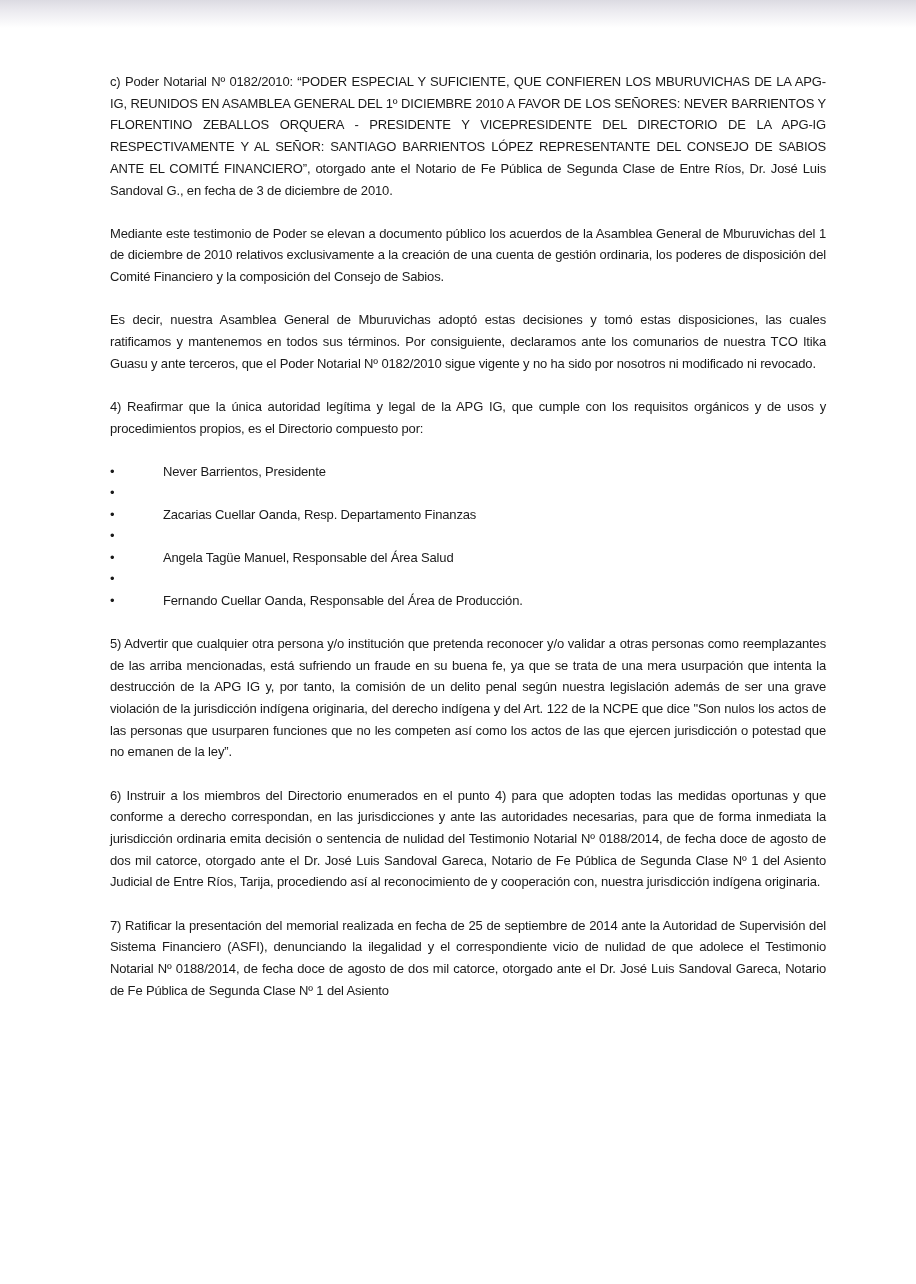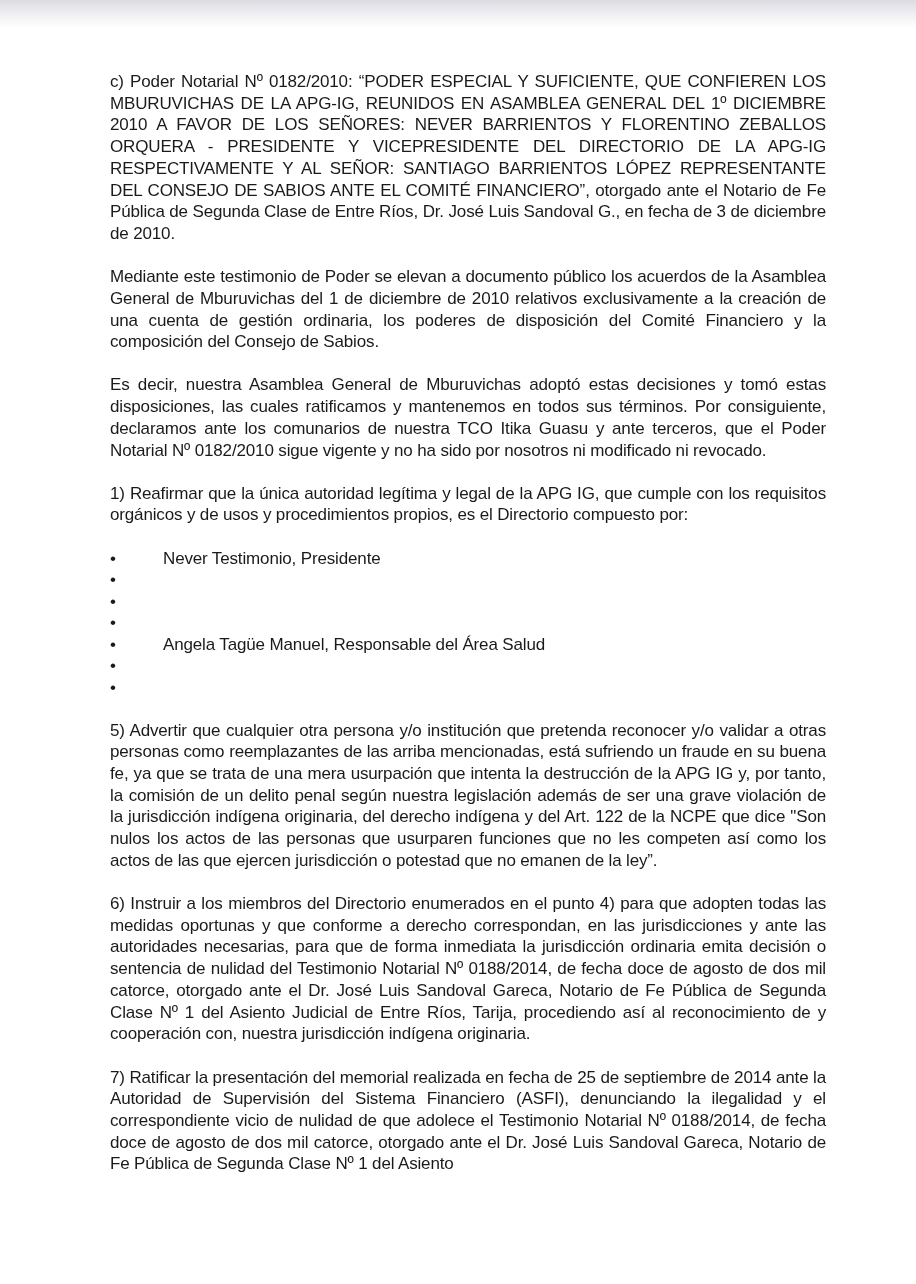--- a/index.html
+++ b/index.html
@@ -19,21 +19,21 @@
       position: absolute;
       left: 0; top: 0; right: 0;
       height: 28px;
       background: linear-gradient(to bottom, #dcdbe2 0%, #ecebf0 40%, rgba(255,255,255,0) 100%);
     }
     .page {
       position: absolute;
       left: 110px;
       top: 71px;
       width: 716px;
-      font-size: 17px;
+      font-size: 13px;
       line-height: 21.7px;
       letter-spacing: -0.15px;
     }
     .para {
       text-align: justify;
       margin: 0 0 21.5px 0;
     }
     .bullets {
       list-style: none;
       margin: 0 0 21.5px 0;
@@ -55,28 +55,28 @@
   </style>
 </head>
 <body>
 
 <div class="scan-shadow"></div>
 
 <div class="page">
   <p class="para">c) Poder Notarial Nº 0182/2010: “PODER ESPECIAL Y SUFICIENTE, QUE CONFIEREN LOS MBURUVICHAS DE LA APG-IG, REUNIDOS EN ASAMBLEA GENERAL DEL 1º DICIEMBRE 2010 A FAVOR DE LOS SEÑORES: NEVER BARRIENTOS Y FLORENTINO ZEBALLOS ORQUERA - PRESIDENTE Y VICEPRESIDENTE DEL DIRECTORIO DE LA APG-IG RESPECTIVAMENTE Y AL SEÑOR: SANTIAGO BARRIENTOS LÓPEZ REPRESENTANTE DEL CONSEJO DE SABIOS ANTE EL COMITÉ FINANCIERO”, otorgado ante el Notario de Fe Pública de Segunda Clase de Entre Ríos, Dr. José Luis Sandoval G., en fecha de 3 de diciembre de 2010.</p>
   <p class="para">Mediante este testimonio de Poder se elevan a documento público los acuerdos de la Asamblea General de Mburuvichas del 1 de diciembre de 2010 relativos exclusivamente a la creación de una cuenta de gestión ordinaria, los poderes de disposición del Comité Financiero y la composición del Consejo de Sabios.</p>
   <p class="para">Es decir, nuestra Asamblea General de Mburuvichas adoptó estas decisiones y tomó estas disposiciones, las cuales ratificamos y mantenemos en todos sus términos. Por consiguiente, declaramos ante los comunarios de nuestra TCO Itika Guasu y ante terceros, que el Poder Notarial Nº 0182/2010 sigue vigente y no ha sido por nosotros ni modificado ni revocado.</p>
-  <p class="para">1) Reafirmar que la única autoridad legítima y legal de la APG IG, que cumple con los requisitos orgánicos y de usos y procedimientos propios, es el Directorio compuesto por:</p>
+  <p class="para">4) Reafirmar que la única autoridad legítima y legal de la APG IG, que cumple con los requisitos orgánicos y de usos y procedimientos propios, es el Directorio compuesto por:</p>
 
   <ul class="bullets">
-    <li><span class="bullet">•</span><span>Never Testimonio, Presidente</span></li>
+    <li><span class="bullet">•</span><span>Never Barrientos, Presidente</span></li>
     <li><span class="bullet">•</span></li>
-    <li><span class="bullet">•</span></li>
+    <li><span class="bullet">•</span><span>Zacarias Cuellar Oanda, Resp. Departamento Finanzas</span></li>
     <li><span class="bullet">•</span></li>
     <li><span class="bullet">•</span><span>Angela Tagüe Manuel, Responsable del Área Salud</span></li>
     <li><span class="bullet">•</span></li>
-    <li><span class="bullet">•</span></li>
+    <li><span class="bullet">•</span><span>Fernando Cuellar Oanda, Responsable del Área de Producción.</span></li>
   </ul>
 
   <p class="para">5) Advertir que cualquier otra persona y/o institución que pretenda reconocer y/o validar a otras personas como reemplazantes de las arriba mencionadas, está sufriendo un fraude en su buena fe, ya que se trata de una mera usurpación que intenta la destrucción de la APG IG y, por tanto, la comisión de un delito penal según nuestra legislación además de ser una grave violación de la jurisdicción indígena originaria, del derecho indígena y del Art. 122 de la NCPE que dice "Son nulos los actos de las personas que usurparen funciones que no les competen así como los actos de las que ejercen jurisdicción o potestad que no emanen de la ley”.</p>
   <p class="para">6) Instruir a los miembros del Directorio enumerados en el punto 4) para que adopten todas las medidas oportunas y que conforme a derecho correspondan, en las jurisdicciones y ante las autoridades necesarias, para que de forma inmediata la jurisdicción ordinaria emita decisión o sentencia de nulidad del Testimonio Notarial Nº 0188/2014, de fecha doce de agosto de dos mil catorce, otorgado ante el Dr. José Luis Sandoval Gareca, Notario de Fe Pública de Segunda Clase Nº 1 del Asiento Judicial de Entre Ríos, Tarija, procediendo así al reconocimiento de y cooperación con, nuestra jurisdicción indígena originaria.</p>
   <p class="para">7) Ratificar la presentación del memorial realizada en fecha de 25 de septiembre de 2014 ante la Autoridad de Supervisión del Sistema Financiero (ASFI), denunciando la ilegalidad y el correspondiente vicio de nulidad de que adolece el Testimonio Notarial Nº 0188/2014, de fecha doce de agosto de dos mil catorce, otorgado ante el Dr. José Luis Sandoval Gareca, Notario de Fe Pública de Segunda Clase Nº 1 del Asiento</p>
 </div>
 
 </body></html>

